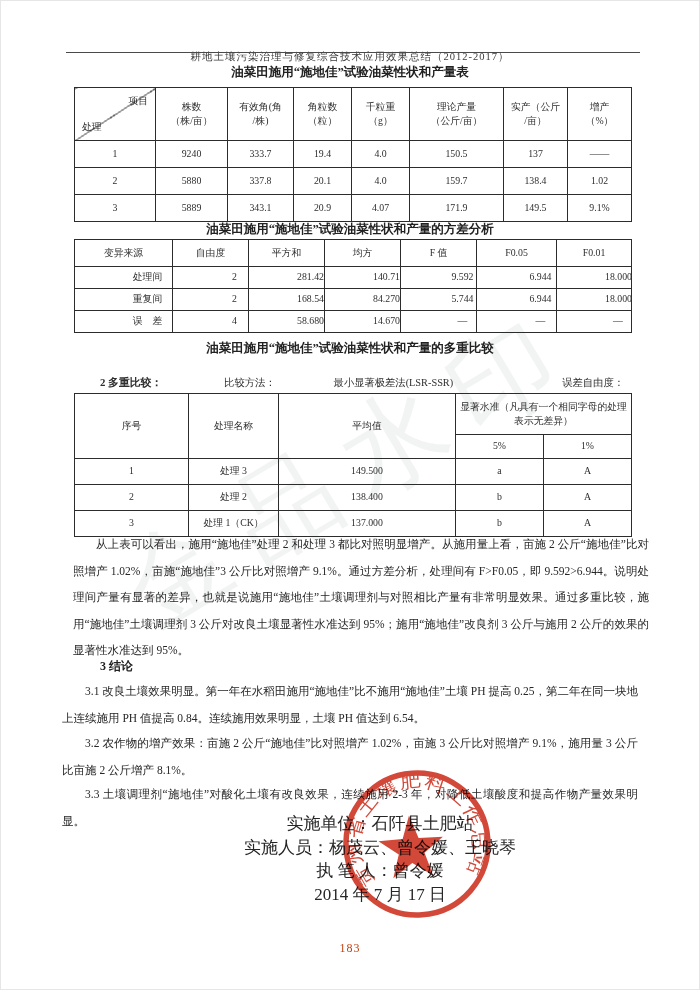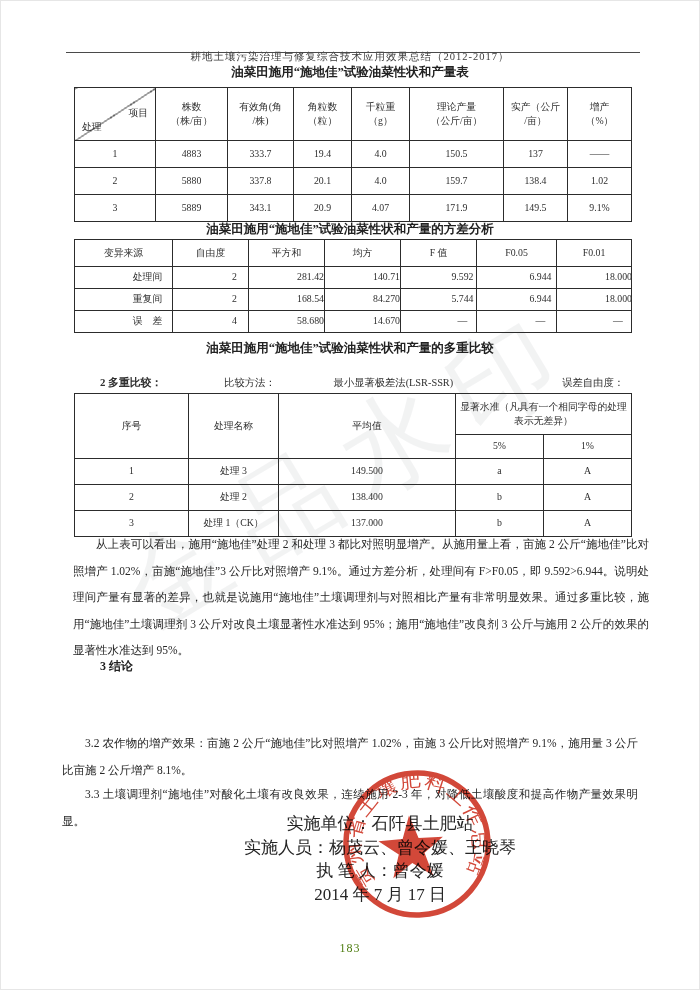--- a/index.html
+++ b/index.html
@@ -26,21 +26,21 @@
   th,td{border:1px solid #2c2c2c;text-align:center;vertical-align:middle;padding:0;font-weight:normal;
         font-size:9.8px;color:#2e2e2e;line-height:1.45;overflow:hidden;}
   #table1{top:87px;} #table2{top:239px;} #table3{top:393px;}
   #table1 th{height:52px;} #table1 td{height:26px;}
   #table2 th{height:26px;} #table2 td{height:21px;padding-left:48px;}
   #table3 .h-main{height:64px;} #table3 .h-sig{height:40px;} #table3 .h-sub{height:23px;} #table3 td{height:25px;}
   .diag{
     position:relative;
     background-image:linear-gradient(to bottom right,transparent 49.5%,#3a3a3a 49.5%,#3a3a3a 50.6%,transparent 50.6%);
   }
-  .diag .c-top{position:absolute;top:18px;right:7px;font-size:9.8px;}
+  .diag .c-top{position:absolute;top:6px;right:7px;font-size:9.8px;}
   .diag .c-bot{position:absolute;bottom:6px;left:7px;font-size:9.8px;}
 
   .note-line{position:absolute;top:376px;left:62px;width:576px;display:flex;align-items:center;font-size:10.3px;color:#2e2e2e;}
   .note-line .nl-label{font-weight:bold;margin-left:38px;font-size:10.8px;}
   .note-line .nl-method{margin-left:62px;}
   .note-line .nl-value{margin-left:58px;}
   .note-line .nl-df{margin-left:auto;margin-right:14px;}
 
   .para{position:absolute;left:62px;width:576px;font-size:11.5px;line-height:26.5px;
         text-align:justify;text-indent:2em;color:#262626;margin:0;}
@@ -48,21 +48,21 @@
   .h-concl{position:absolute;left:100px;top:658px;font-size:12px;font-weight:bold;color:#222;margin:0;}
   #p31{top:678px;} #p32{top:730px;} #p33{top:781px;}
 
   .sig-block{position:absolute;left:60px;top:812px;width:640px;text-align:center;
              font-size:17px;line-height:23.5px;color:#262626;}
   .sig-block div{white-space:pre;}
 
   .stamp{position:absolute;left:338px;top:765px;width:158px;height:158px;
          mix-blend-mode:multiply;opacity:0.93;transform:rotate(-4deg);}
   .pageno{position:absolute;top:941px;left:0;width:100%;text-align:center;
-          font-size:12px;letter-spacing:1px;color:#4d7c0f;}
+          font-size:12px;letter-spacing:1px;color:#c2410c;}
 </style>
 </head>
 <body>
 
 <div class="page">
 
   <div class="watermark">金品水印</div>
 
   <div class="hdr">耕地土壤污染治理与修复综合技术应用效果总结（2012-2017）</div>
   <div class="hdr-rule"></div>
@@ -110,21 +110,21 @@
             <div>实产（公斤</div>
             <div>/亩）</div>
           </th>
       <th>
             <div>增产</div>
             <div>（%）</div>
           </th>
     </tr>
     <tr>
       <td>1</td>
-          <td>4883</td>
+          <td>9240</td>
           <td>333.7</td>
           <td>19.4</td>
           <td>4.0</td>
           <td>150.5</td>
           <td>137</td>
           <td>——</td>
     </tr>
     <tr>
       <td>2</td>
           <td>5880</td>
@@ -248,20 +248,21 @@
           <td>137.000</td>
           <td>b</td>
           <td>A</td>
     </tr>
   </tbody>
     </table>
 
   <p class="para" id="p1">从上表可以看出，施用“施地佳”处理 2 和处理 3 都比对照明显增产。从施用量上看，亩施 2 公斤“施地佳”比对照增产 1.02%，亩施“施地佳”3 公斤比对照增产 9.1%。通过方差分析，处理间有 F&gt;F0.05，即 9.592&gt;6.944。说明处理间产量有显著的差异，也就是说施用“施地佳”土壤调理剂与对照相比产量有非常明显效果。通过多重比较，施用“施地佳”土壤调理剂 3 公斤对改良土壤显著性水准达到 95%；施用“施地佳”改良剂 3 公斤与施用 2 公斤的效果的显著性水准达到 95%。</p>
 
   <p class="h-concl">3 结论</p>
+  <p class="para" id="p31">3.1 改良土壤效果明显。第一年在水稻田施用“施地佳”比不施用“施地佳”土壤 PH 提高 0.25，第二年在同一块地上连续施用 PH 值提高 0.84。连续施用效果明显，土壤 PH 值达到 6.54。</p>
   <p class="para" id="p32">3.2 农作物的增产效果：亩施 2 公斤“施地佳”比对照增产 1.02%，亩施 3 公斤比对照增产 9.1%，施用量 3 公斤比亩施 2 公斤增产 8.1%。</p>
   <p class="para" id="p33">3.3 土壤调理剂“施地佳”对酸化土壤有改良效果，连续施用 2-3 年，对降低土壤酸度和提高作物产量效果明显。</p>
 
   <div class="sig-block">
     <div>实施单位：石阡县土肥站</div>
     <div>实施人员：杨茂云、曾令媛、王晓琴</div>
     <div>执 笔 人：曾令媛</div>
     <div>2014 年 7 月 17 日</div>
   </div>
 

